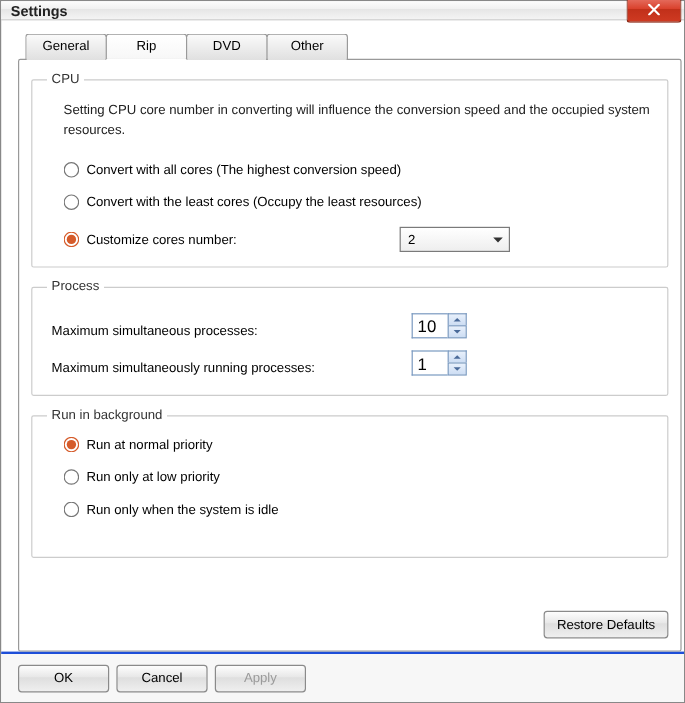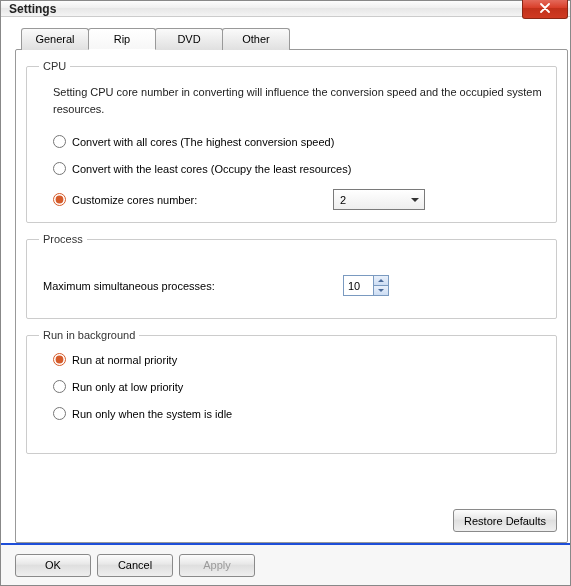--- a/index.html
+++ b/index.html
@@ -144,34 +144,34 @@
     justify-content: center;
   }
   .dropdown .arrow::before {
     content: "";
     border-left: 4px solid transparent;
     border-right: 4px solid transparent;
     border-top: 4px solid #333;
   }
   .proc-row {
     display: flex;
-    align-items: center;
-    margin: 22px 0 10px 4px;
+    align-items: flex-end;
+    margin: 8px 0 10px 4px;
   }
   .proc-row .plabel { flex: 0 0 300px; }
   .spinner {
     display: flex;
     align-items: stretch;
     height: 21px;
   }
   .spinner input {
     width: 30px;
     border: 1px solid #7a9ac0;
     border-right: none;
-    font-size: 11px;
+    font-size: 14px;
     padding: 2px 4px;
     outline: none;
   }
   .spin-btns {
     display: flex;
     flex-direction: column;
     width: 16px;
   }
   .spin-btns button {
     flex: 1;
@@ -284,20 +284,34 @@
               <button>
                   <span class="tri-up"></span>
                 </button>
               <button>
                   <span class="tri-down"></span>
                 </button>
             </div>
           </div>
         </div>
 
+        <div class="proc-row" style="margin-bottom:4px">
+          <span class="plabel">Maximum simultaneously running processes:</span>
+          <div class="spinner">
+            <input type="text" value="1" style="">
+            <div class="spin-btns">
+              <button>
+                  <span class="tri-up"></span>
+                </button>
+              <button>
+                  <span class="tri-down"></span>
+                </button>
+            </div>
+          </div>
+        </div>
       </fieldset>
 
       <fieldset class="group">
         <legend>Run in background</legend>
 
         <div class="radio-row">
           <input type="radio" name="bg" checked="" style="">
           <span class="radio-label">Run at normal priority</span>
         </div>
         <div class="radio-row">

